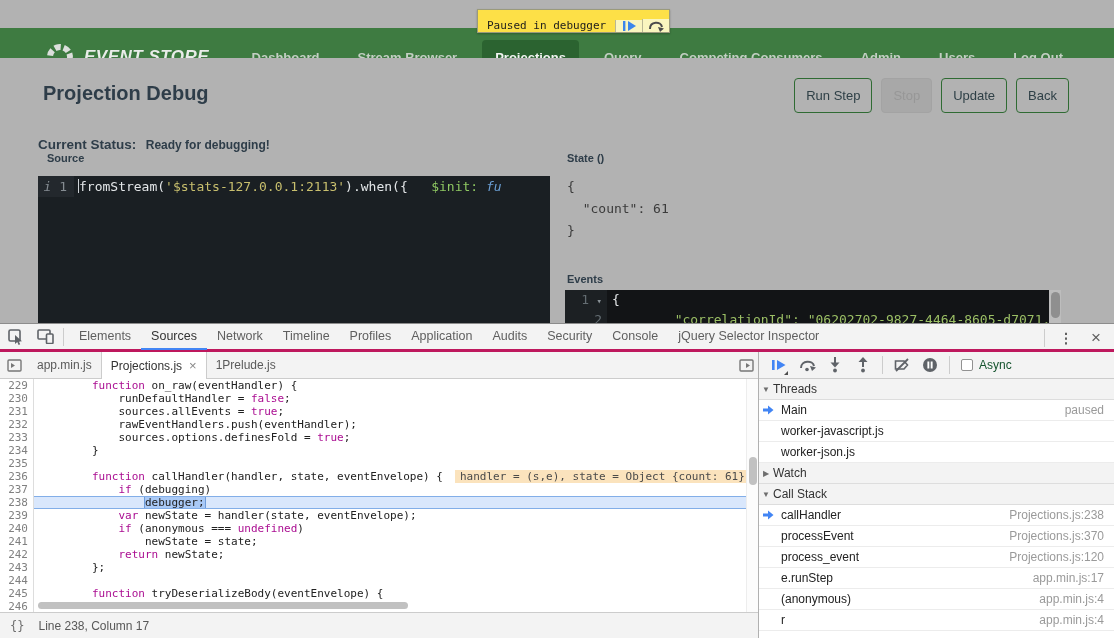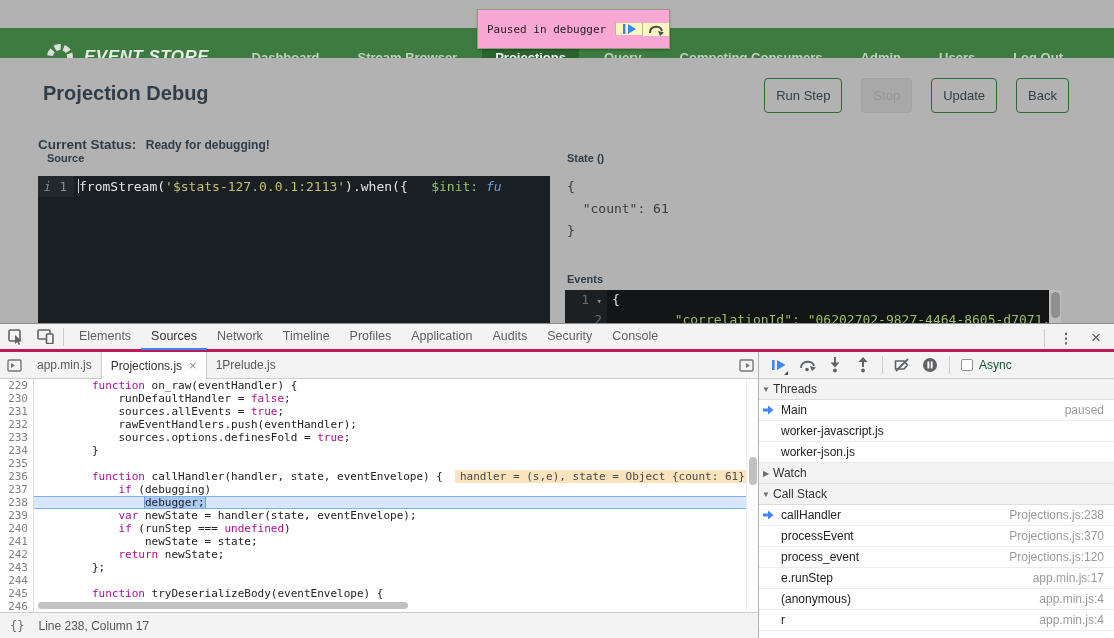--- a/index.html
+++ b/index.html
@@ -8,28 +8,28 @@
 
   
   .topnav { position:absolute; top:0; left:0; width:100%; height:58px; background:#3e7b41; display:flex; align-items:center;margin-top:28px; }
   .brand { display:flex; align-items:center; gap:9px; margin-left:45px; }
   .brand-text { color:#e9ece9; font-size:17px; font-weight:bold; font-style:italic; letter-spacing:.5px; }
   .nav-items { position:absolute; right:38px; top:0; height:58px; display:flex; align-items:center; gap:12px; }
   .nav-item { color:#c3cfc3; font-size:13px; font-weight:bold; padding:10px 13px; border-radius:4px; cursor:default; white-space:nowrap; }
   .nav-item.active { background:#2b6330; color:#f2f4f2; }
 
   
-  .paused-banner { position:absolute; left:477px; top:9px; height:40px; display:flex; align-items:center; background:#f9a8d4; border:1px solid #9a9a7c; box-shadow:0 1px 2px rgba(0,0,0,.25); z-index:30; }
+  .paused-banner { position:absolute; left:477px; top:9px; height:24px; display:flex; align-items:flex-end; background:#fde047; border:1px solid #9a9a7c; box-shadow:0 1px 2px rgba(0,0,0,.25); z-index:30; }
   .paused-banner .txt { font-family:"DejaVu Sans Mono", monospace; font-size:11px; color:#1c1c1c; display:flex; align-items:center; padding:0 9px; }
   .pb-btn { width:27px; display:flex; align-items:center; justify-content:center; border-left:1px solid #b9b794; background:#faf6bf; }
 
   
   .page-content { position:absolute; top:58px; left:0; width:100%; height:265px; background:#b2b2b2; overflow:hidden;padding-left:19px; }
   .page-title { position:absolute; left:43px; top:24px; font-size:20px; font-weight:bold; color:#2e3d49; }
-  .page-actions { position:absolute; right:45px; top:20px; display:flex; gap:19px;align-items:flex-end; }
+  .page-actions { position:absolute; right:45px; top:20px; display:flex; gap:9px;align-items:flex-end; }
   .pg-btn { font-family:"Liberation Sans",sans-serif; font-size:13px; color:#2f4047; background:transparent; border:1px solid #2f6b33; border-radius:4px; padding:9px 11px; cursor:pointer; }
   .pg-btn.disabled { background:#a8a8a8; color:#979797; border-color:#a3a3a3; }
   .status-line { position:absolute; left:38px; top:77px; color:#2e3d49; }
   .status-line .lbl { font-size:13.5px; font-weight:bold; }
   .status-line .val { font-size:12px; font-weight:bold; margin-left:5px; }
   .panel-label { position:absolute; font-size:11px; font-weight:bold; color:#2e3d49; }
 
   
   .src-editor { position:absolute; left:38px; top:118px; width:512px; height:147px; background:#1a1f23; font-family:"DejaVu Sans Mono", monospace; font-size:13px; overflow:hidden; }
   .src-row { display:flex; height:21px; line-height:21px; }
@@ -210,20 +210,21 @@
       <div id="dt-tabs" style="display:flex;">
           <span class="dt-tab">Elements</span>
           <span class="dt-tab active">Sources</span>
           <span class="dt-tab">Network</span>
           <span class="dt-tab">Timeline</span>
           <span class="dt-tab">Profiles</span>
           <span class="dt-tab">Application</span>
           <span class="dt-tab">Audits</span>
           <span class="dt-tab">Security</span>
           <span class="dt-tab">Console</span>
+          <span class="dt-tab">jQuery Selector Inspector</span>
         </div>
       <div class="dt-right-icons">
         <span class="dt-sep"></span>
         <span class="dt-menu">⋮</span>
         <span class="dt-close">×</span>
       </div>
     </div>
 
     <div class="dt-body">
 
@@ -292,21 +293,21 @@
             <div class="code-row hl">
               <span class="ln">238</span>
               <span class="code-text"><span class="seg-p">                </span><span class="seg-d">debugger;</span></span>
             </div>
             <div class="code-row">
               <span class="ln">239</span>
               <span class="code-text"><span class="seg-p">            </span><span class="seg-k">var</span><span class="seg-p"> newState = handler(state, eventEnvelope);</span></span>
             </div>
             <div class="code-row">
               <span class="ln">240</span>
-              <span class="code-text"><span class="seg-p">            </span><span class="seg-k">if</span><span class="seg-p"> (runStep === </span><span class="seg-k">undefined</span><span class="seg-p">)</span></span>
+              <span class="code-text"><span class="seg-p">            </span><span class="seg-k">if</span><span class="seg-p"> (anonymous === </span><span class="seg-k">undefined</span><span class="seg-p">)</span></span>
             </div>
             <div class="code-row">
               <span class="ln">241</span>
               <span class="code-text"><span class="seg-p">                newState = state;</span></span>
             </div>
             <div class="code-row">
               <span class="ln">242</span>
               <span class="code-text"><span class="seg-p">            </span><span class="seg-k">return</span><span class="seg-p"> newState;</span></span>
             </div>
             <div class="code-row">

